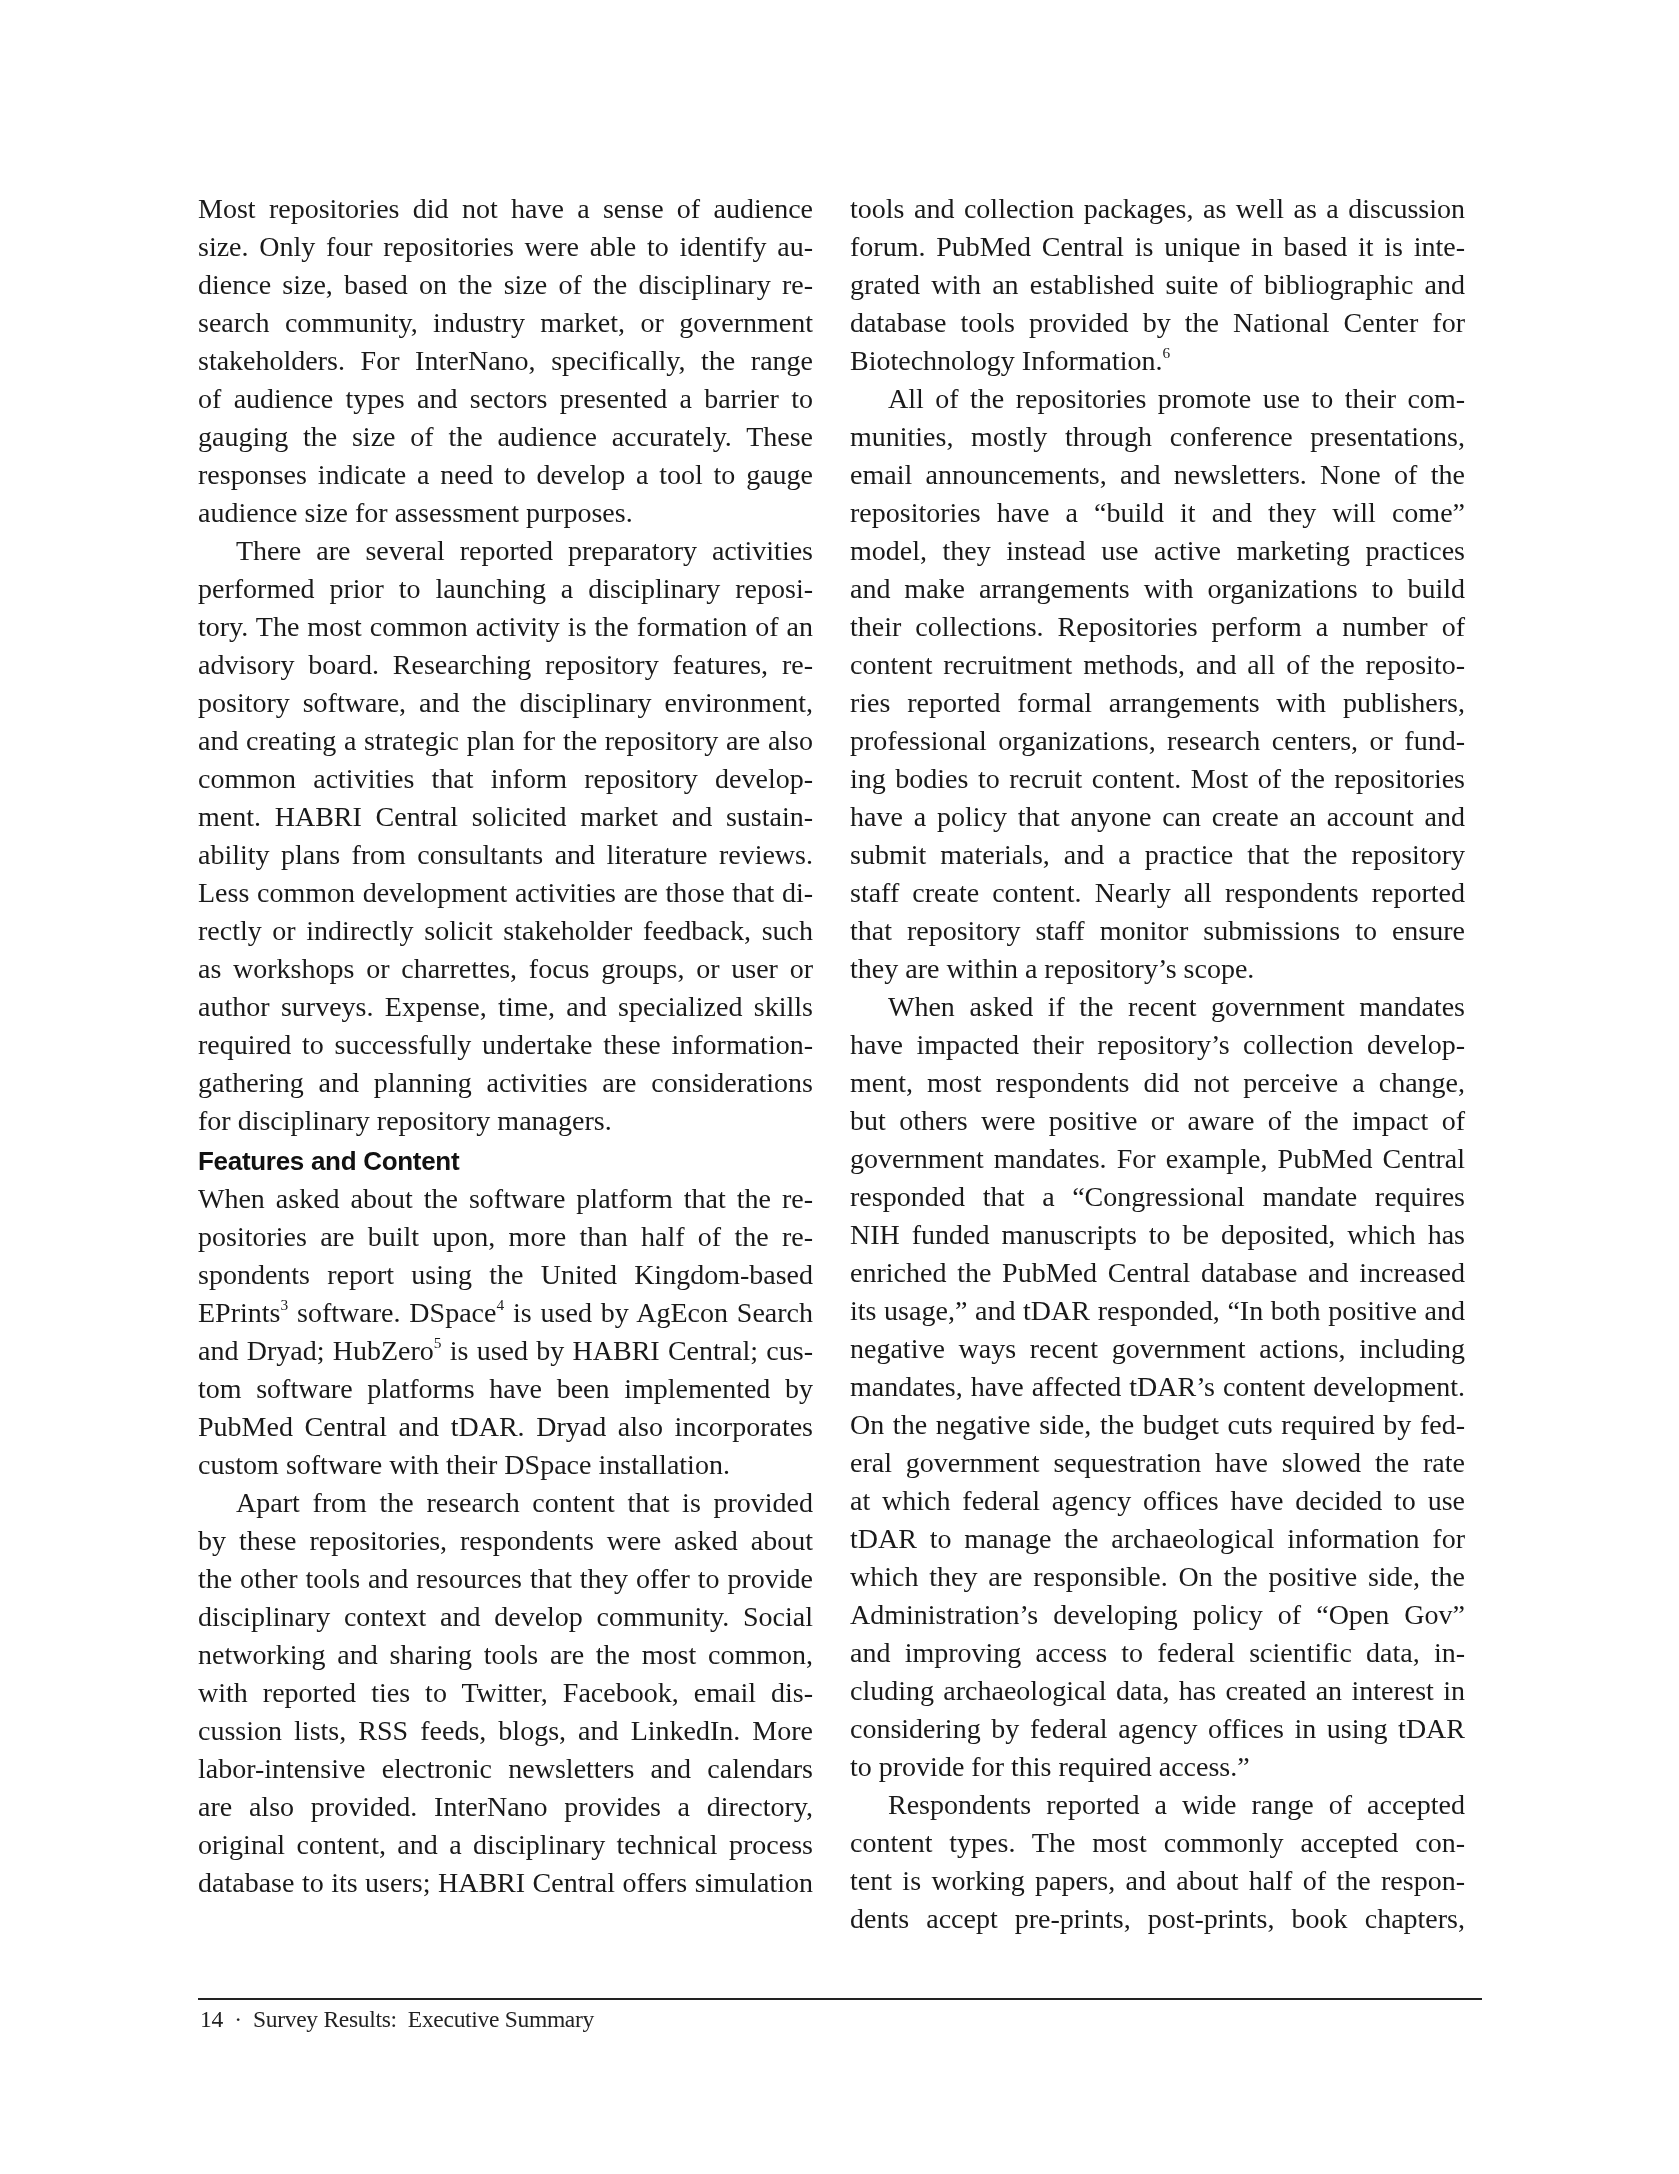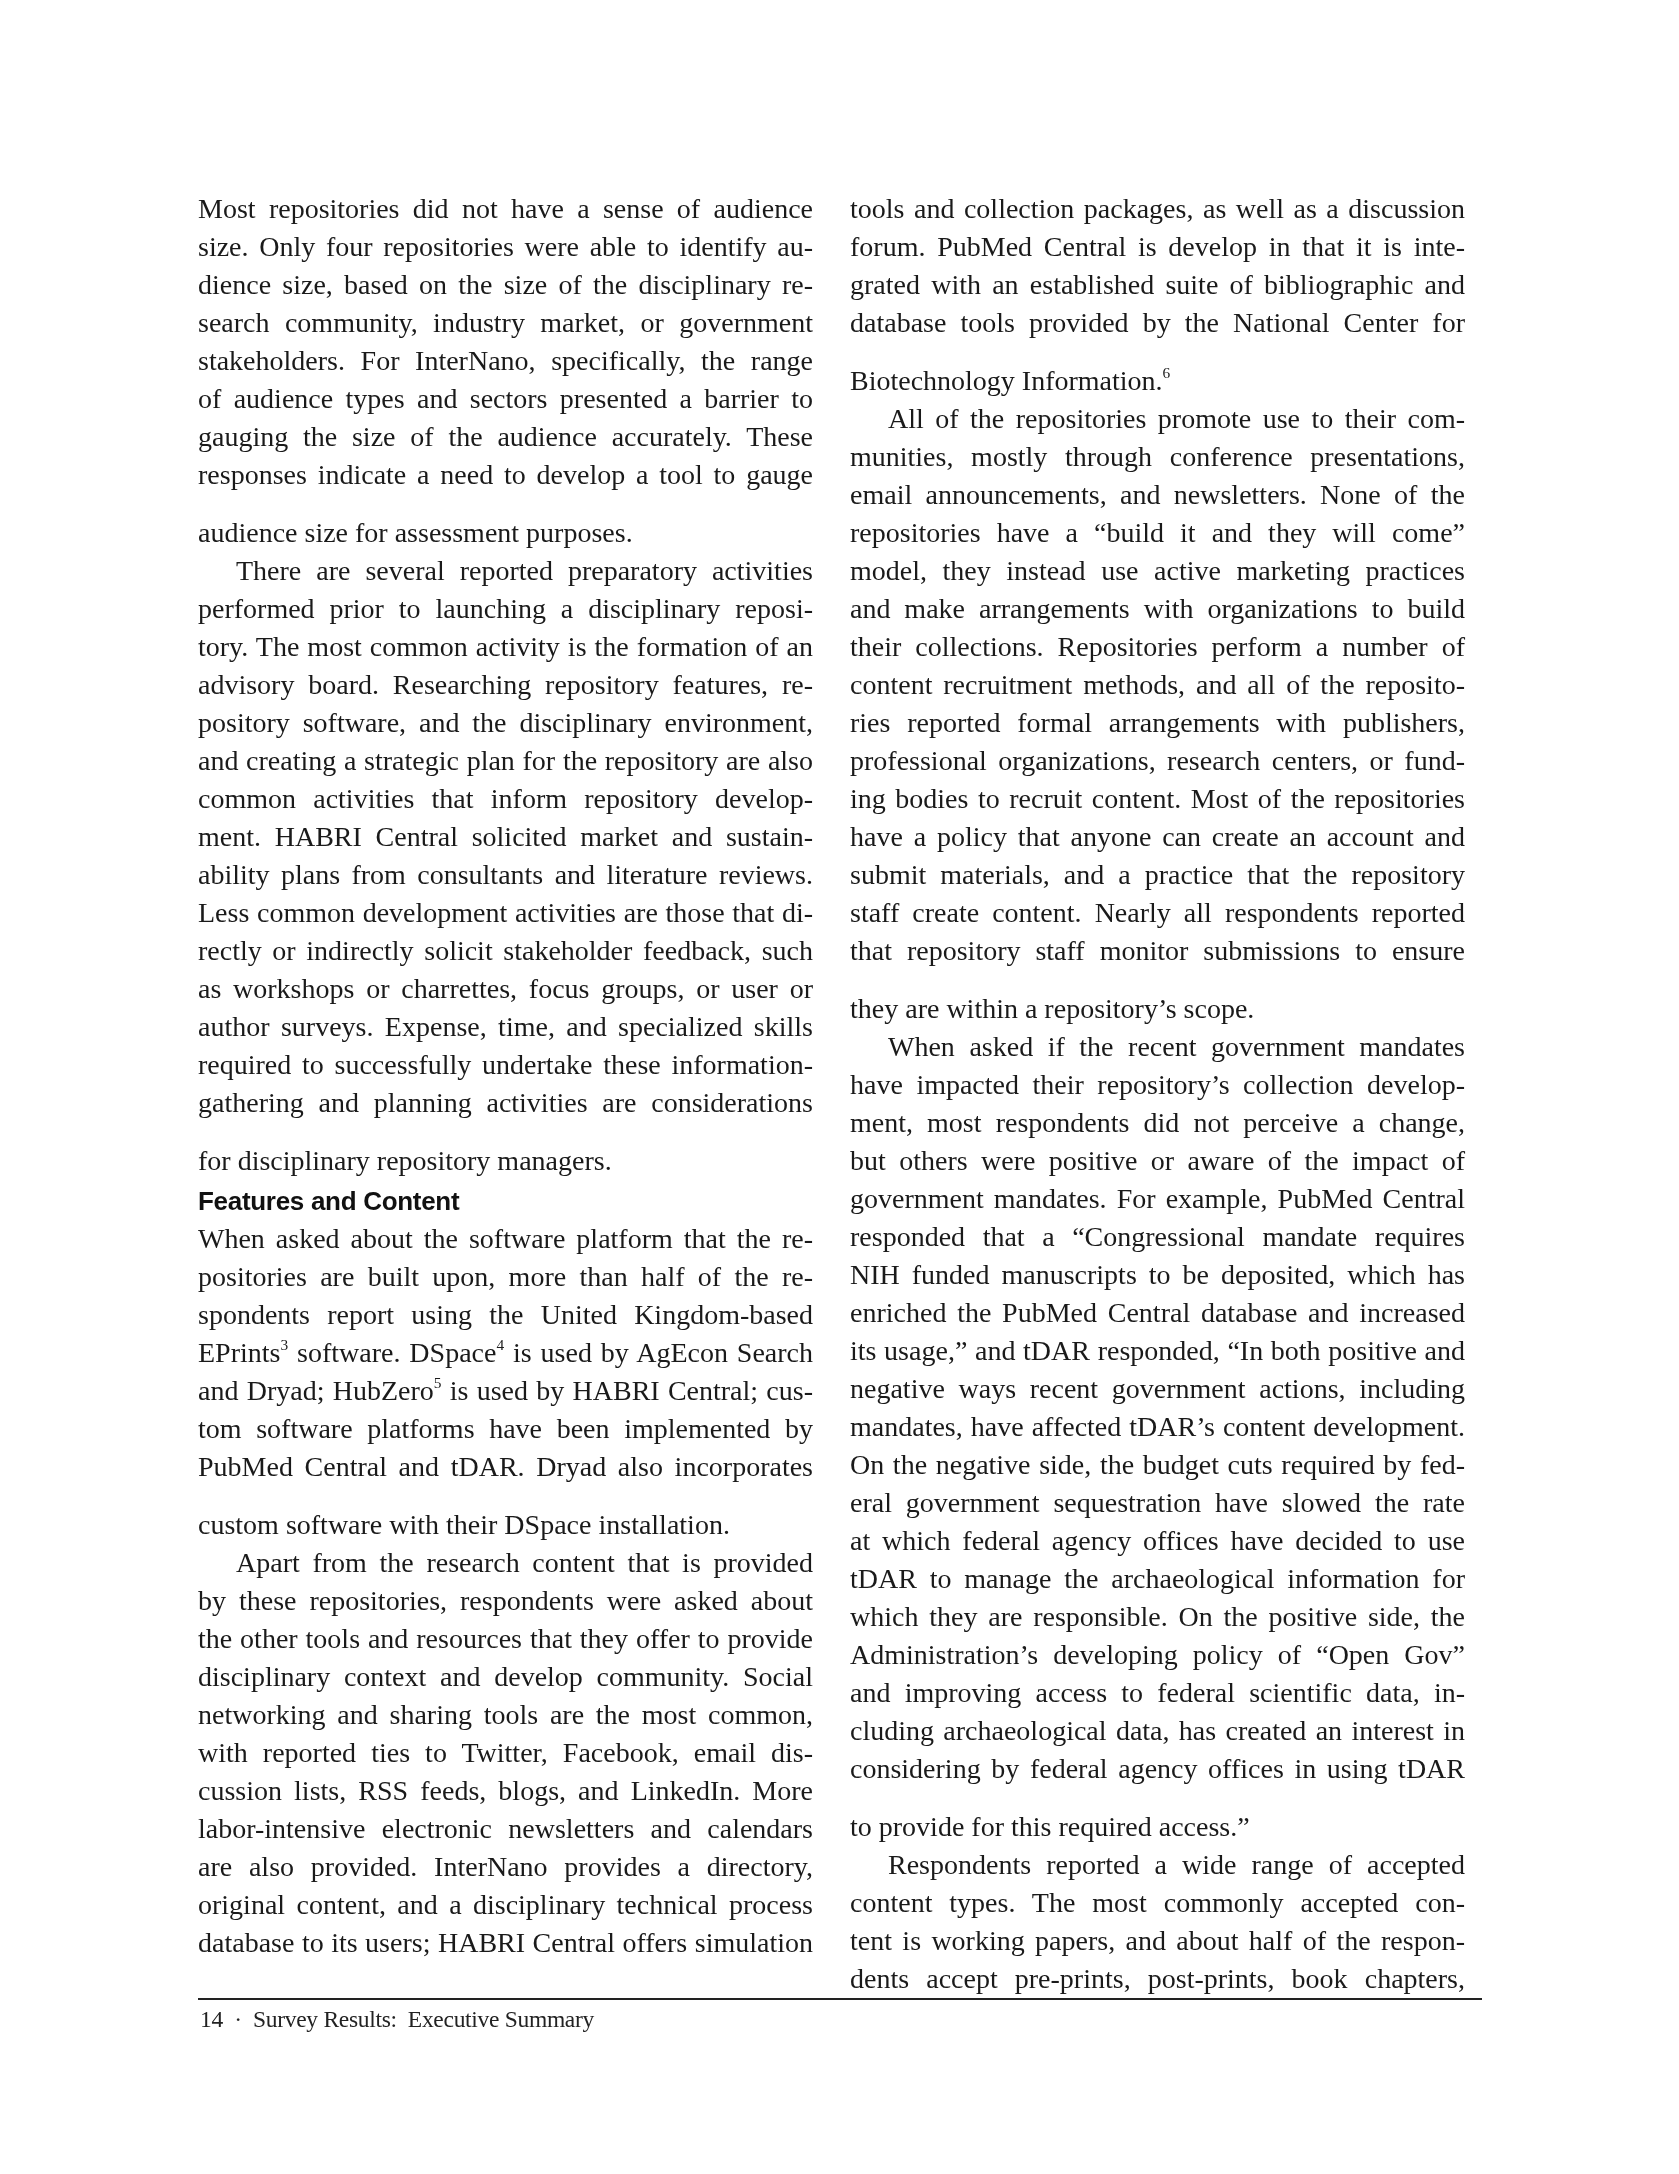--- a/index.html
+++ b/index.html
@@ -6,21 +6,21 @@
   body { width: 1680px; height: 2174px; position: relative; overflow: hidden; }
   .page { position: absolute; left: 0; top: 0; width: 1680px; height: 2073px; background: #fff; padding-left: 34px; }
   .col {
     position: absolute; top: 190px; width: 615px;
     font-family: "Liberation Serif", "DejaVu Serif", serif;
     font-size: 28px; line-height: 38px; color: #1a1a1a;
   }
   .col.left { left: 198px; }
   .col.right { left: 850px; }
   .line { display: block; text-align: justify; text-align-last: justify; white-space: nowrap; }
-  .line.last { text-align-last: left; margin-top: 20px; }
+  .line.last { text-align-last: left; }
   .line.ind { padding-left: 38px; }
   sup { font-size: 0.55em; line-height: 0; vertical-align: 0.75em; }
   .heading {
     font-family: "Liberation Sans", "DejaVu Sans", sans-serif;
     font-weight: bold; font-size: 26px; line-height: 38px; color: #111;
     margin-top: 2px; letter-spacing: -0.3px;
   }
   .rule { position: absolute; left: 198px; top: 1998px; width: 1284px; height: 1.9px; background: #222; }
   .footer {
     position: absolute; left: 200px; top: 2006px;
@@ -89,21 +89,21 @@
       <span class="line">labor-intensive electronic newsletters and calendars</span>
       <span class="line">are also provided. InterNano provides a directory,</span>
       <span class="line">original content, and a disciplinary technical process</span>
       <span class="line">database to its users; HABRI Central offers simulation</span>
     </div>
   </div>
 
   <div class="col right">
     <div>
       <span class="line">tools and collection packages, as well as a discussion</span>
-      <span class="line">forum. PubMed Central is develop in that it is inte-</span>
+      <span class="line">forum. PubMed Central is unique in based it is inte-</span>
       <span class="line">grated with an established suite of bibliographic and</span>
       <span class="line">database tools provided by the National Center for</span>
       <span class="line last"><span>Biotechnology Information.</span><sup>6</sup></span>
     </div>
     <div>
       <span class="line ind">All of the repositories promote use to their com-</span>
       <span class="line">munities, mostly through conference presentations,</span>
       <span class="line">email announcements, and newsletters. None of the</span>
       <span class="line">repositories have a “build it and they will come”</span>
       <span class="line">model, they instead use active marketing practices</span>

